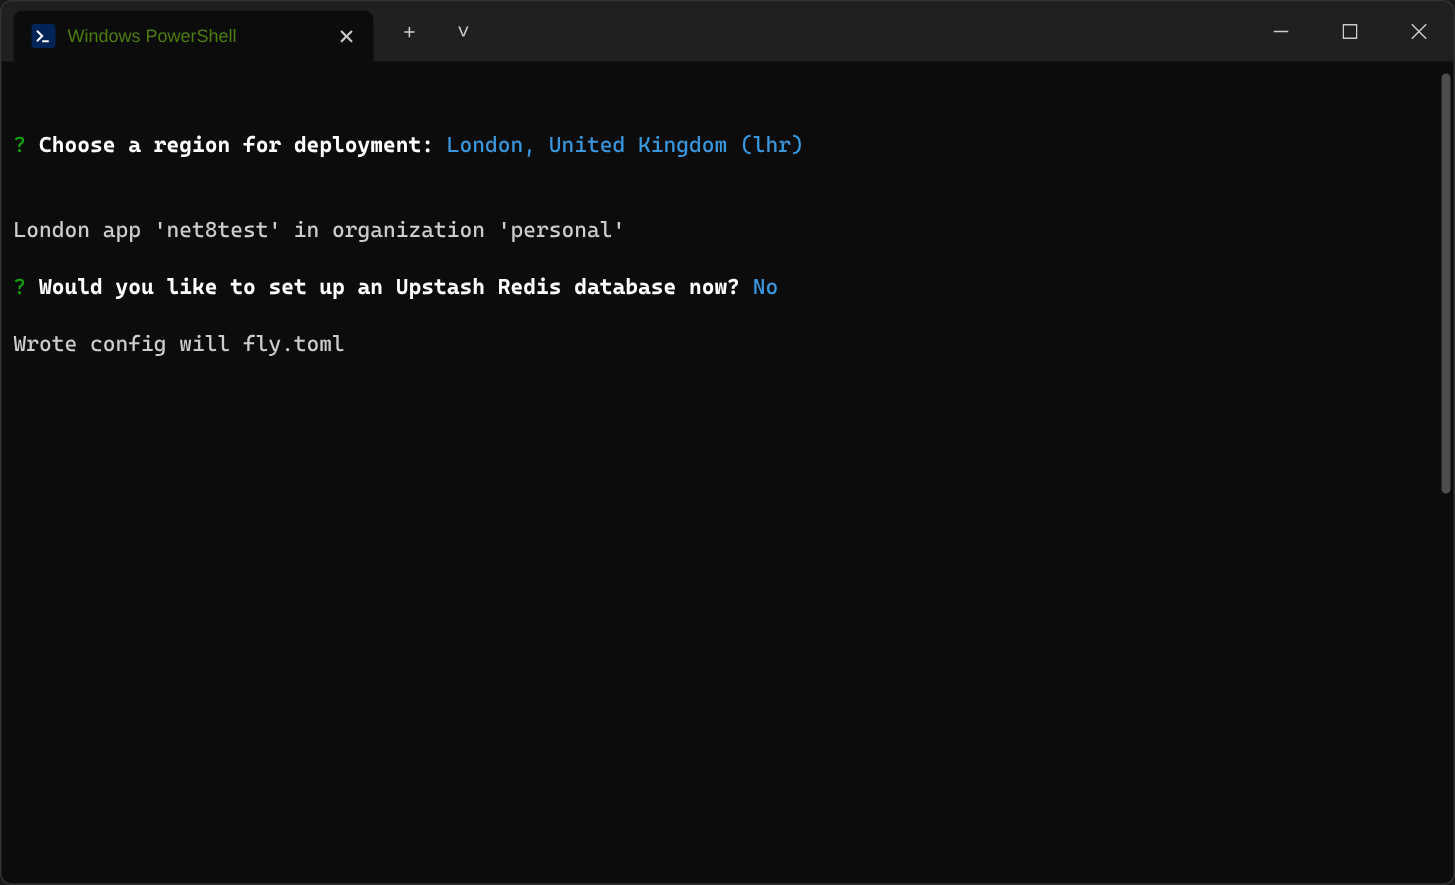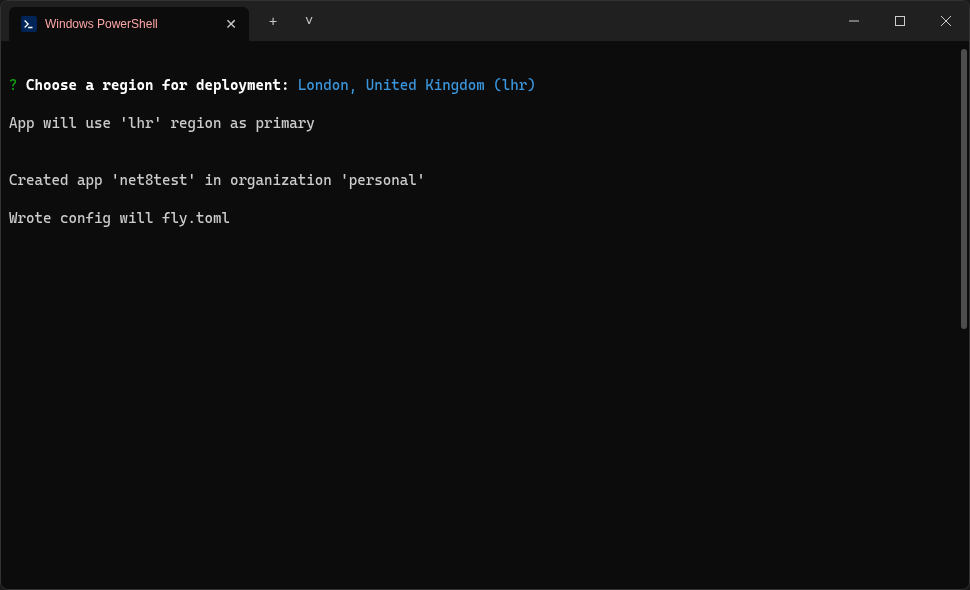--- a/index.html
+++ b/index.html
@@ -37,21 +37,21 @@
       background: #012456;
       border-radius: 2px;
       display: flex;
       align-items: center;
       justify-content: center;
       color: #fff;
       font-size: 10px;
       font-weight: bold;
     }
     .tab-title {
-      color: #fca5a5;
+      color: #4d7c0f;
       font-size: 12px;
       flex: 1;
     }
     .tab-close {
       width: 16px;
       height: 16px;
       display: flex;
       align-items: center;
       justify-content: center;
       color: #ccc;
@@ -84,21 +84,21 @@
       display: flex;
       align-items: center;
       justify-content: center;
       color: #ccc;
       cursor: pointer;
     }
     .win-btn svg { width: 10px; height: 10px; }
     .terminal {
       background: #0c0c0c;
       height: calc(100% - 40px);
-      padding: 16px 8px;
+      padding: 28px 8px;
       font-family: 'Cascadia Mono', 'Consolas', monospace;
       font-size: 14.5px;
       line-height: 19px;
       color: #cccccc;
       overflow-y: auto;
       white-space: pre;
       position: relative;
     }
     .line { white-space: pre-wrap; }
     .green { color: #13a10e; }
@@ -150,18 +150,18 @@
       <svg viewBox="0 0 10 10">
           <line x1="0" y1="0" x2="10" y2="10" stroke="#ccc" stroke-width="1"></line>
           <line x1="10" y1="0" x2="0" y2="10" stroke="#ccc" stroke-width="1"></line>
         </svg>
     </div>
   </div>
 </div>
 
 <div class="terminal">
 <div class="line"><span class="green">?</span><span class="bold-white"> Choose a region for deployment: </span><span class="cyan">London, United Kingdom (lhr)</span></div>
-<div class="line dim">App will use 'lhr' region as primary</div>
 <div class="line"></div>
-<div class="line dim">Created app 'net8test' in organization 'personal'</div>
+<div class="line dim">London app 'net8test' in organization 'personal'</div>
+<div class="line"><span class="green">?</span><span class="bold-white"> Would you like to set up an Upstash Redis database now? </span><span class="cyan">No</span></div>
 <div class="line dim">Wrote config will fly.toml</div>
 <div class="scrollbar"></div>
 </div>
 
 </body></html>

